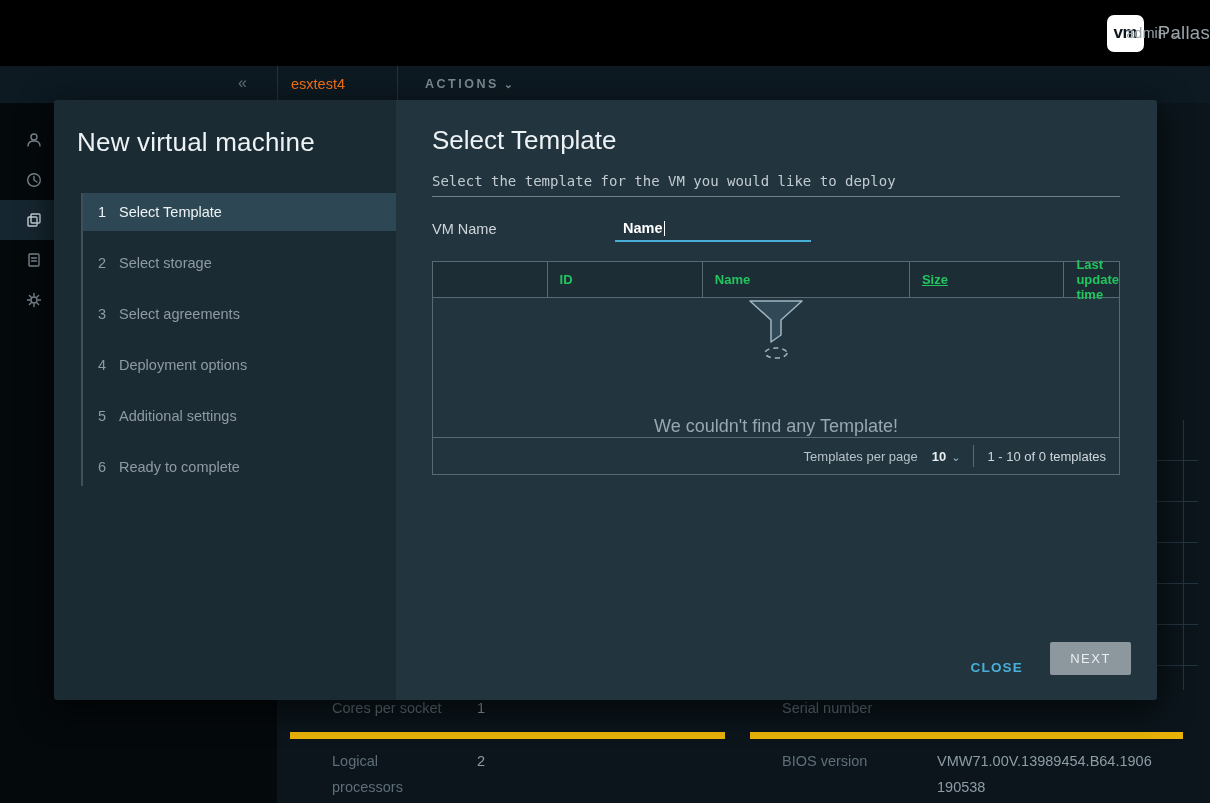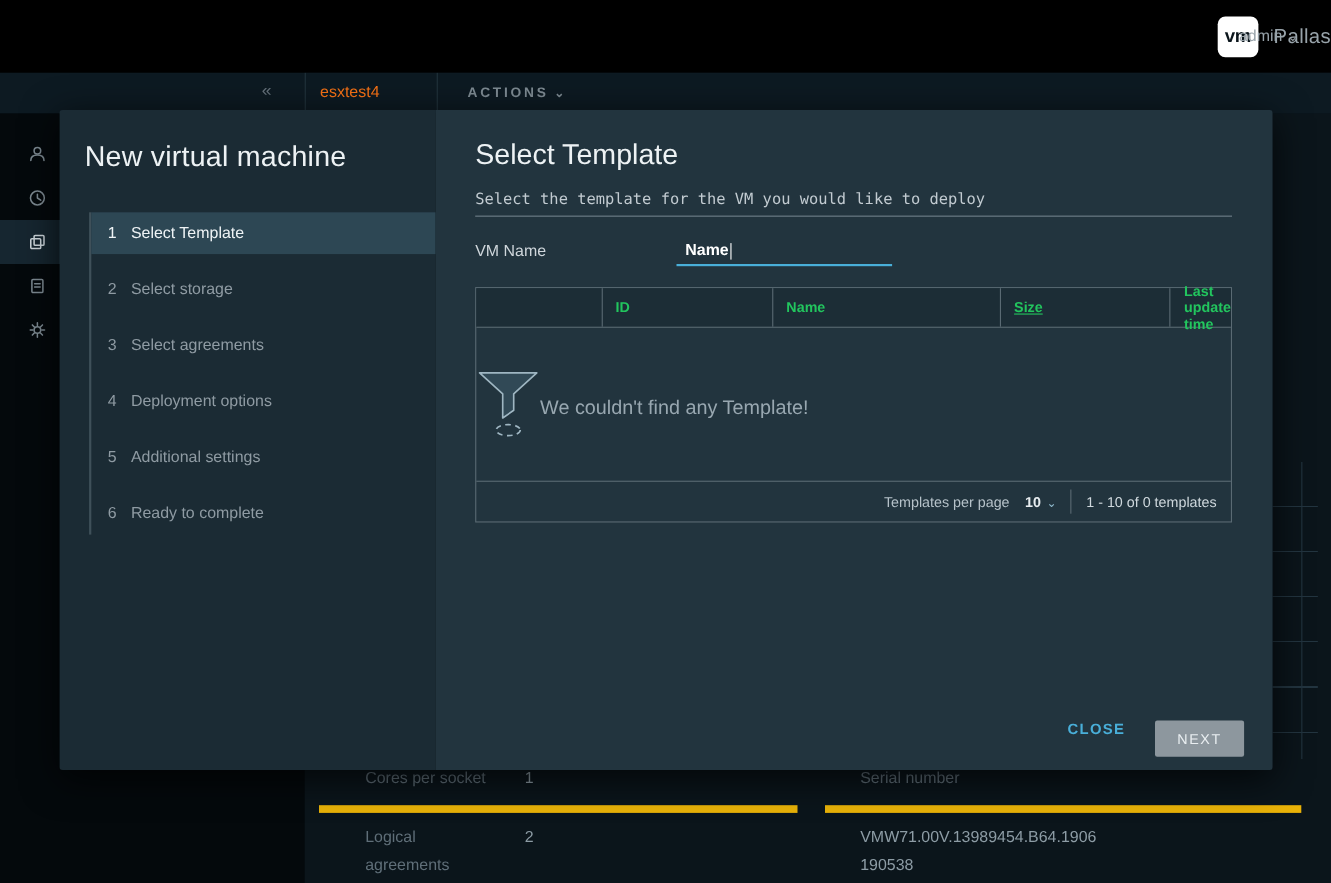--- a/index.html
+++ b/index.html
@@ -64,30 +64,30 @@
   .vm-name-row { margin-top:21px; display:flex; align-items:flex-end; }
   .vm-name-label { width:183px; color:#cfd6db; font-size:14.5px; padding-bottom:5px; }
   .vm-name-input { width:196px; border-bottom:2px solid #49afd9; padding:2px 0 4px 8px; color:#ffffff; font-size:14.5px; font-weight:bold; display:flex; align-items:center; cursor:text; }
   .caret-bar { display:inline-block; width:1px; height:15px; background:#ffffff; margin-left:1px; }
 
   .tpl-table { margin-top:19px; border:1px solid #5a6a73; width:688px; }
   .tpl-head { display:flex; height:36px; background:#1c2d36; border-bottom:1px solid #5a6a73; }
   .tpl-col { display:flex; align-items:center; padding-left:12px; color:#22c55e; font-size:13px; font-weight:bold;margin-left:38px; }
   .tpl-col + .tpl-col { border-left:1px solid #5a6a73; }
   .c0 { width:45px; padding-left:0; } .c1 { width:138px; } .c2 { width:200px; } .c3 { width:137px;text-decoration:underline; } .c4 { flex:1; }
-  .tpl-body { height:140px; border-bottom:1px solid #5a6a73; display:flex; flex-direction:row; align-items:center; justify-content:flex-start; }
+  .tpl-body { height:140px; border-bottom:1px solid #5a6a73; display:flex; flex-direction:column; align-items:center; justify-content:space-between; }
   .empty-text { color:#98a7b0; font-size:18px; margin-top:6px; font-weight:300; }
   .tpl-foot { display:flex; align-items:center; justify-content:flex-end; height:36px; font-size:13px; color:#b6c2c9; padding-right:13px; }
   .per-page-label { margin-right:14px; }
   .per-page-select { color:#e8edf0; font-weight:bold; cursor:pointer; }
   .per-page-select .caret { color:#8fb9cc; font-weight:normal; }
   .foot-div { width:1px; height:22px; background:#5a6a73; margin:0 13px; }
   .range-text { color:#cfd8dd; }
 
-  .modal-actions { position:absolute; right:26px; bottom:12px; display:flex; align-items:flex-start; }
+  .modal-actions { position:absolute; right:26px; bottom:25px; display:flex; align-items:flex-end; }
   .btn-close { color:#49afd9; font-size:13.5px; letter-spacing:1.2px; font-weight:bold; margin-right:27px; cursor:pointer; background:none; border:none; font-family:inherit; }
   .btn-next { width:81px; height:33px; background:#8d979e; color:#e9eef1; font-size:13px; letter-spacing:1.5px; border:none; border-radius:2px; cursor:pointer; font-family:inherit; }
 </style>
 </head>
 <body>
 
 <div class="header">
   <div class="logo">vm</div>
   <div class="app-name">Pallas</div>
   <div class="user-menu"><span>admin</span><span class="caret">⌄</span></div>
@@ -131,30 +131,31 @@
       </svg>
   </div>
 </div>
 
 <div class="bg-panel bg-left">
   <div class="bg-row">
     <div class="bg-label">Cores per socket</div>
     <div class="bg-value">1</div>
   </div>
   <div class="bg-row">
-    <div class="bg-label narrow">Logical agreements</div>
+    <div class="bg-label narrow">Logical processors</div>
     <div class="bg-value">2</div>
   </div>
 </div>
 <div class="bg-panel bg-right">
   <div class="bg-row">
     <div class="bg-label">Serial number</div>
     <div class="bg-value"></div>
   </div>
   <div class="bg-row">
+    <div class="bg-label">BIOS version</div>
     <div class="bg-value">VMW71.00V.13989454.B64.1906190538</div>
   </div>
 </div>
 <div class="bg-sliver"></div>
 <div class="bg-sliver-vline"></div>
 
 <div class="modal">
 
   <div class="steps-panel">
     <div class="modal-title">New virtual machine</div>

